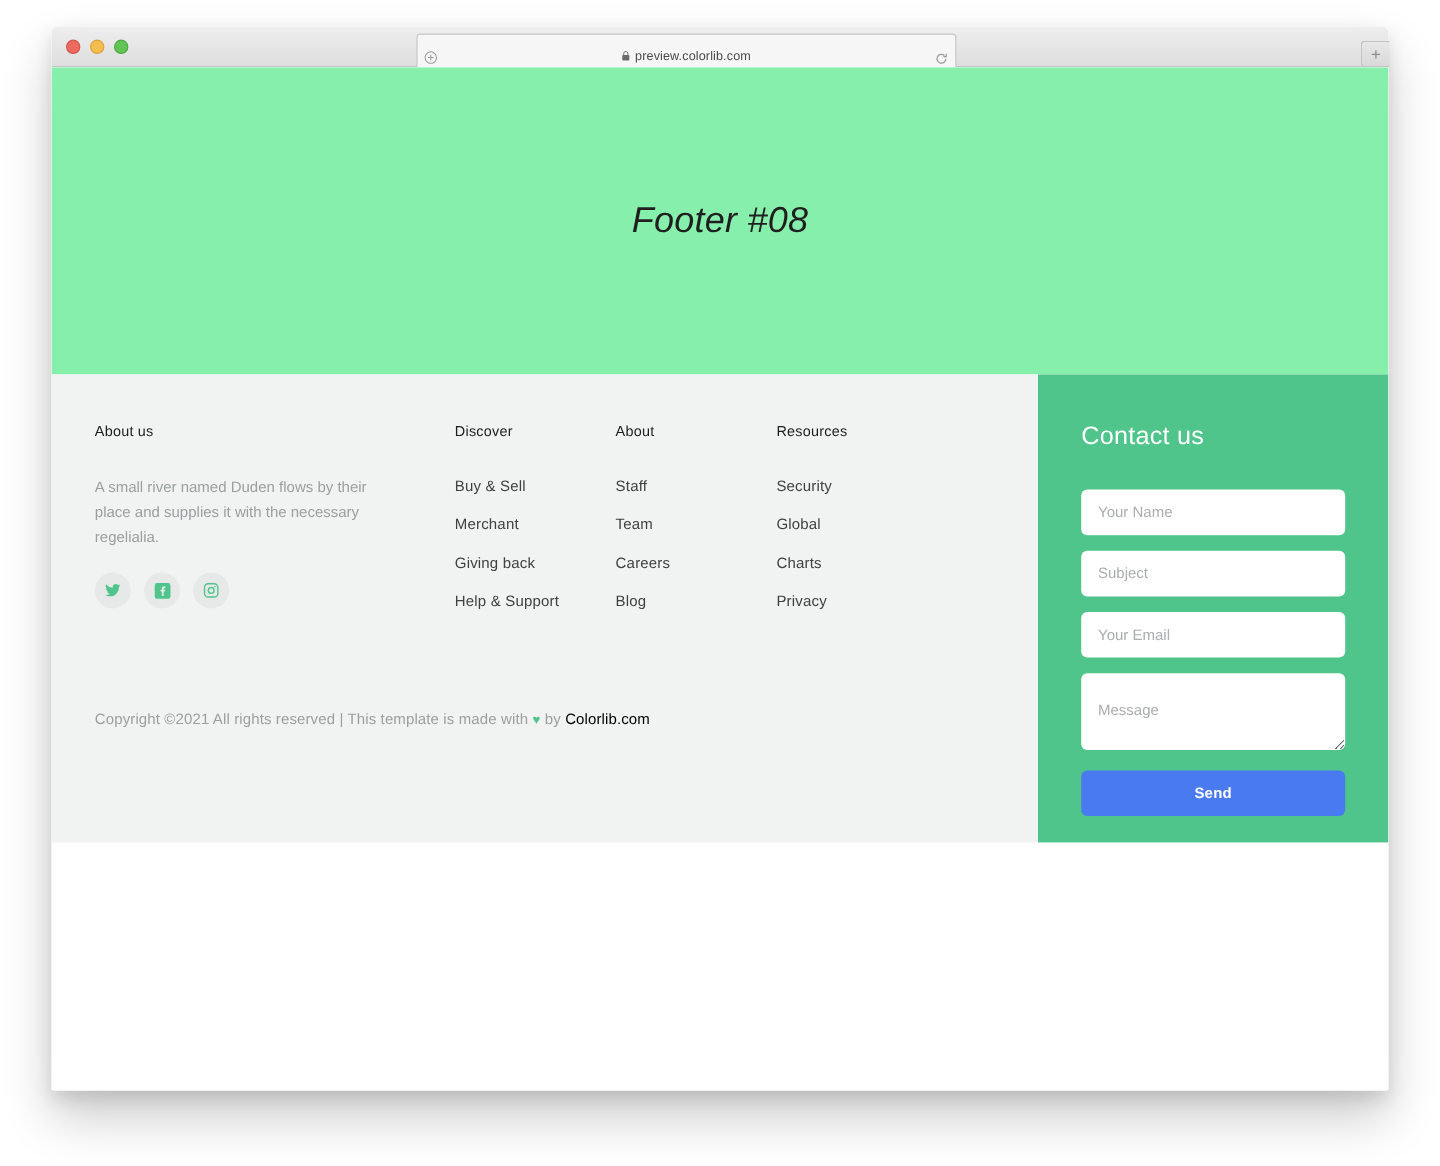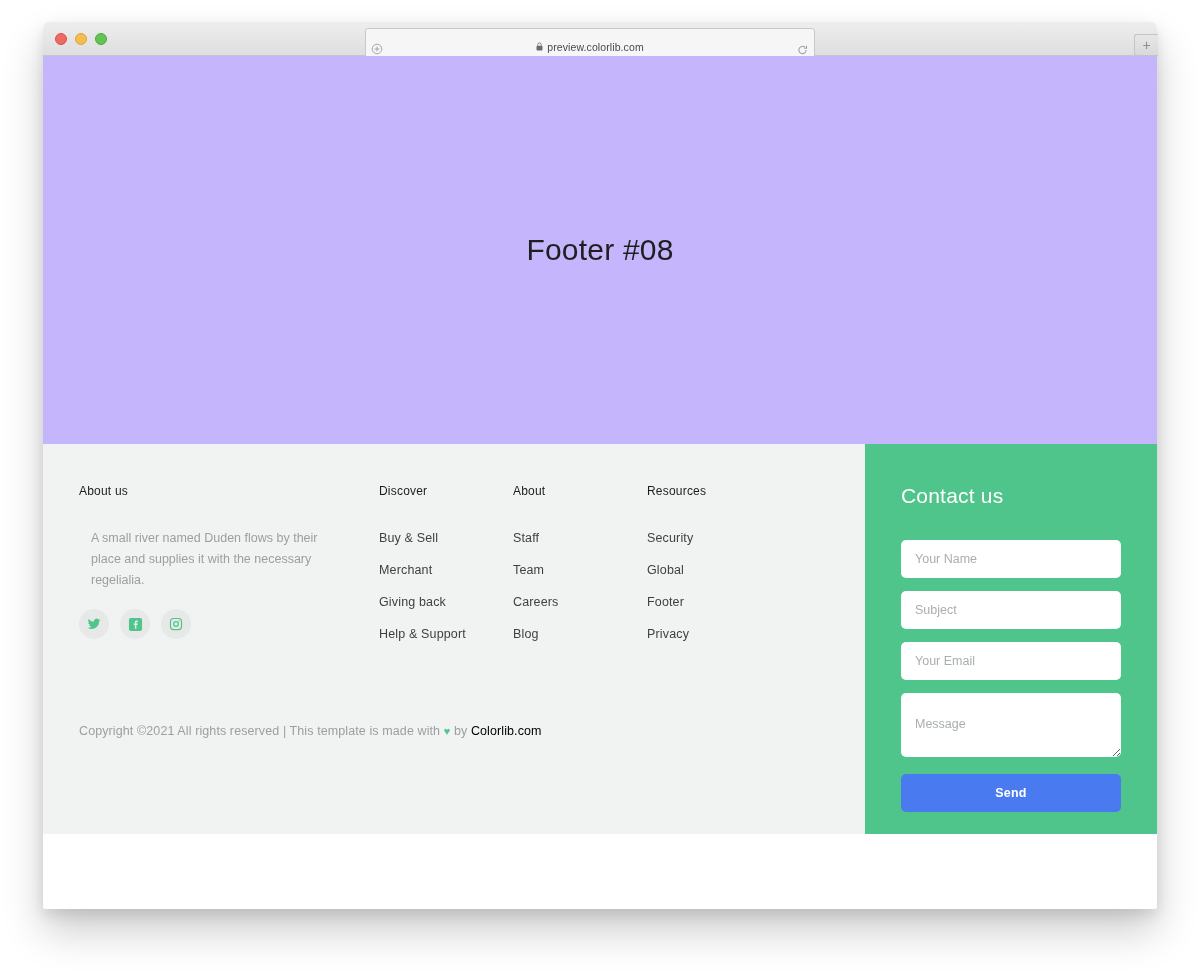--- a/index.html
+++ b/index.html
@@ -33,21 +33,21 @@
     position: absolute; left: 12px; top: 11px;
     display: flex; gap: 8px;
   }
   .light { width: 12px; height: 12px; border-radius: 50%; display: block; }
   .light.red    { background: #ec6a5f; border: 0.5px solid #d8534c; }
   .light.yellow { background: #f4bd4f; border: 0.5px solid #dfa33c; }
   .light.green  { background: #61c454; border: 0.5px solid #4fa942; }
 
   .addressbar {
     position: absolute;
-    left: 322px; top: 6px;
+    left: 304px; top: 6px;
     width: 450px; height: 37px;
     background: #f6f6f6;
     border: 1px solid #c9c9c9;
     border-radius: 3px;
     display: flex; align-items: center;
     justify-content: center;
   }
   .addr-left-icon {
     position: absolute; left: 5px; top: 50%;
     transform: translateY(-50%);
@@ -82,23 +82,24 @@
 
   
   .viewport {
     position: relative;
     height: 852px;
     background: #ffffff;
     overflow: hidden;
   }
 
   .hero {
-    height: 388px;
+    height: 256px;
     display: flex; align-items: center; justify-content: center;
-    background: #c4b5fd;
+    background: #86efac;
+    font-style: italic;
   }
   .hero-title {
     font-size: 30px;
     color: #1f1f1f;
     font-weight: 400;
     letter-spacing: 0.2px;
   }
 
   
   .footer {
@@ -123,21 +124,21 @@
     font-size: 12px;
     color: #1d1d1d;
     font-weight: 500;
     margin: 0 0 30px 0;
     letter-spacing: 0.2px;
   }
   .about-text {
     font-size: 12.5px;
     line-height: 21px;
     color: #9a9fa0;
-    margin: 0 0 18px 12px;
+    margin: 0 0 18px 0;
     max-width: 242px;
   }
   .social-row { display: flex; gap: 11px; margin-top: 16px; }
   .social-btn {
     width: 30px; height: 30px;
     border-radius: 50%;
     background: #e6e9e8;
     display: flex; align-items: center; justify-content: center;
     color: #4fc58c;
   }
@@ -310,21 +311,21 @@
               <li><a>Careers</a></li>
               <li><a>Blog</a></li>
             </ul>
           </div>
 
           <div class="col-links wide">
             <h3 class="col-title">Resources</h3>
             <ul class="link-list">
               <li><a>Security</a></li>
               <li><a>Global</a></li>
-              <li><a>Footer</a></li>
+              <li><a>Charts</a></li>
               <li><a>Privacy</a></li>
             </ul>
           </div>
 
         </div>
 
         <div class="copyright">
           <span>Copyright ©2021 All rights reserved | This template is made with </span><span class="heart">♥</span><span> by </span><a>Colorlib.com</a>
         </div>
       </div>

